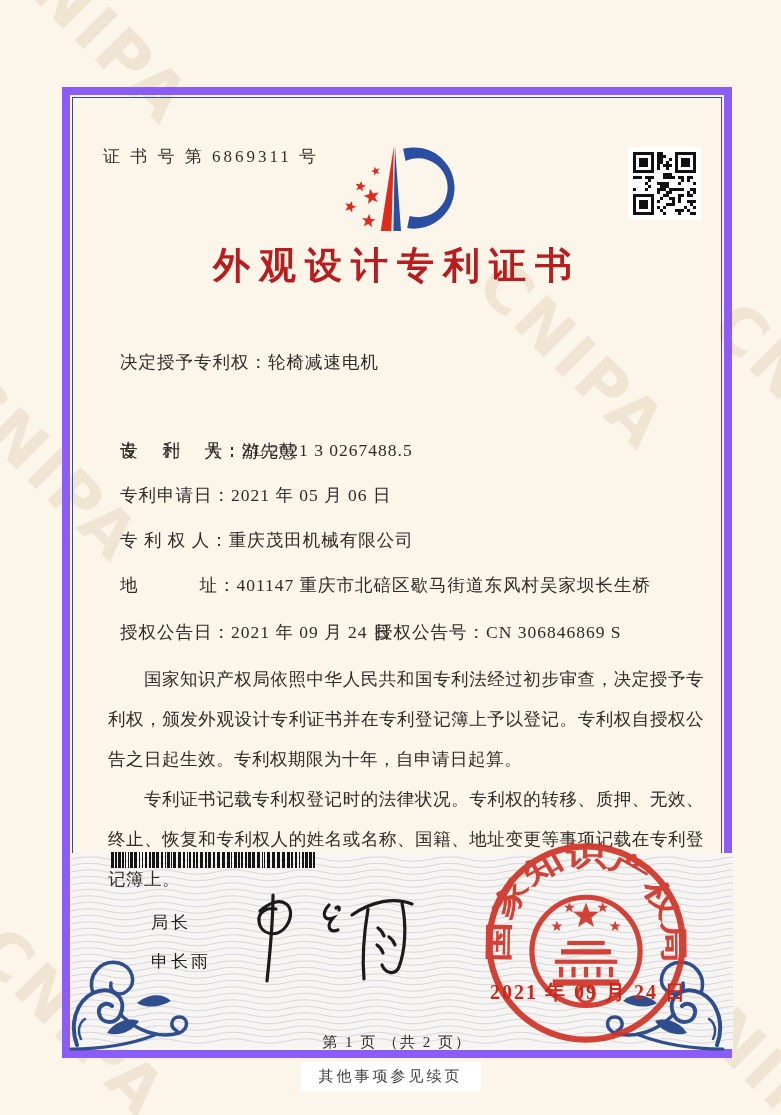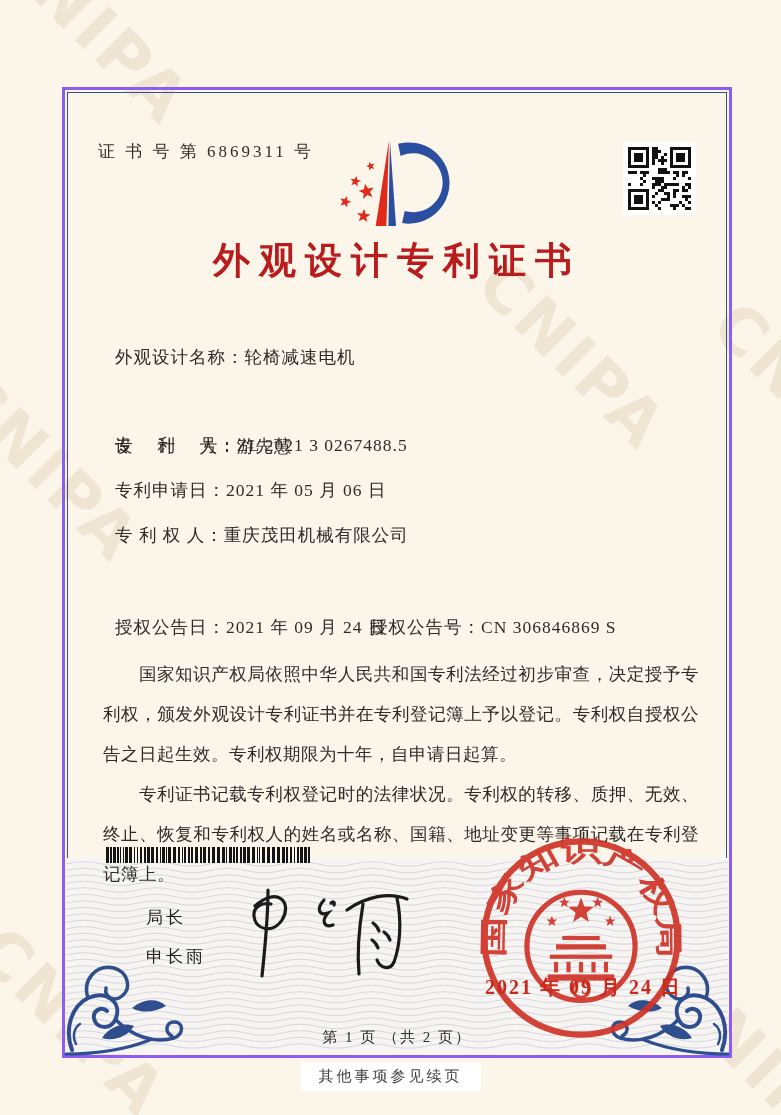--- a/index.html
+++ b/index.html
@@ -19,21 +19,21 @@
     color:rgba(197,166,122,0.20);
     transform:rotate(45deg);
     letter-spacing:4px;
     pointer-events:none;
     white-space:nowrap;
   }
 
   
   .frame{
     position:absolute;left:62px;top:87px;width:670px;height:971px;
-    border:3px solid #8b5cf6;
+    border:8px solid #8b5cf6;
     box-sizing:border-box;
   }
   .frame-inner{
     position:absolute;inset:2px;
     border:1px solid #33518e;
     pointer-events:none;
   }
 
   .waves{position:absolute;left:1px;bottom:1px;z-index:0;background:#f7f5f2;}
 
@@ -274,25 +274,26 @@
           <rect x="54" y="57" width="3" height="3" fill="#111"></rect>
           <rect x="30" y="60" width="3" height="3" fill="#111"></rect>
           <rect x="45" y="60" width="3" height="3" fill="#111"></rect>
           <rect x="57" y="60" width="3" height="3" fill="#111"></rect>
           <rect x="60" y="60" width="3" height="3" fill="#111"></rect>
         </svg>
     </div>
 
     <h1 class="title">外观设计专利证书</h1>
 
-    <div class="field" style="top:255px;">外观设计名称：轮椅减速电机</div>
+    <div class="field" style="top:255px;">决定授予专利权：轮椅减速电机</div>
     <div class="field" style="top:299px;margin-top:45px;">设　 计 　人：游先慧</div>
     <div class="field" style="top:343px;">专　 利 　号：ZL 2021 3 0267488.5</div>
     <div class="field" style="top:388px;">专利申请日：2021 年 05 月 06 日</div>
     <div class="field" style="top:433px;">专 利 权 人：重庆茂田机械有限公司</div>
+    <div class="field" style="top:478px;">地　　　 址：401147 重庆市北碚区歇马街道东风村吴家坝长生桥</div>
 
     <div class="grant-row">
       <span class="grant-date">授权公告日：2021 年 09 月 24 日</span>
       <span class="grant-no">授权公告号：CN 306846869 S</span>
     </div>
 
     <div class="body-text">
       <p>国家知识产权局依照中华人民共和国专利法经过初步审查，决定授予专利权，颁发外观设计专利证书并在专利登记簿上予以登记。专利权自授权公告之日起生效。专利权期限为十年，自申请日起算。</p>
       <p>专利证书记载专利权登记时的法律状况。专利权的转移、质押、无效、终止、恢复和专利权人的姓名或名称、国籍、地址变更等事项记载在专利登记簿上。</p>
     </div>

